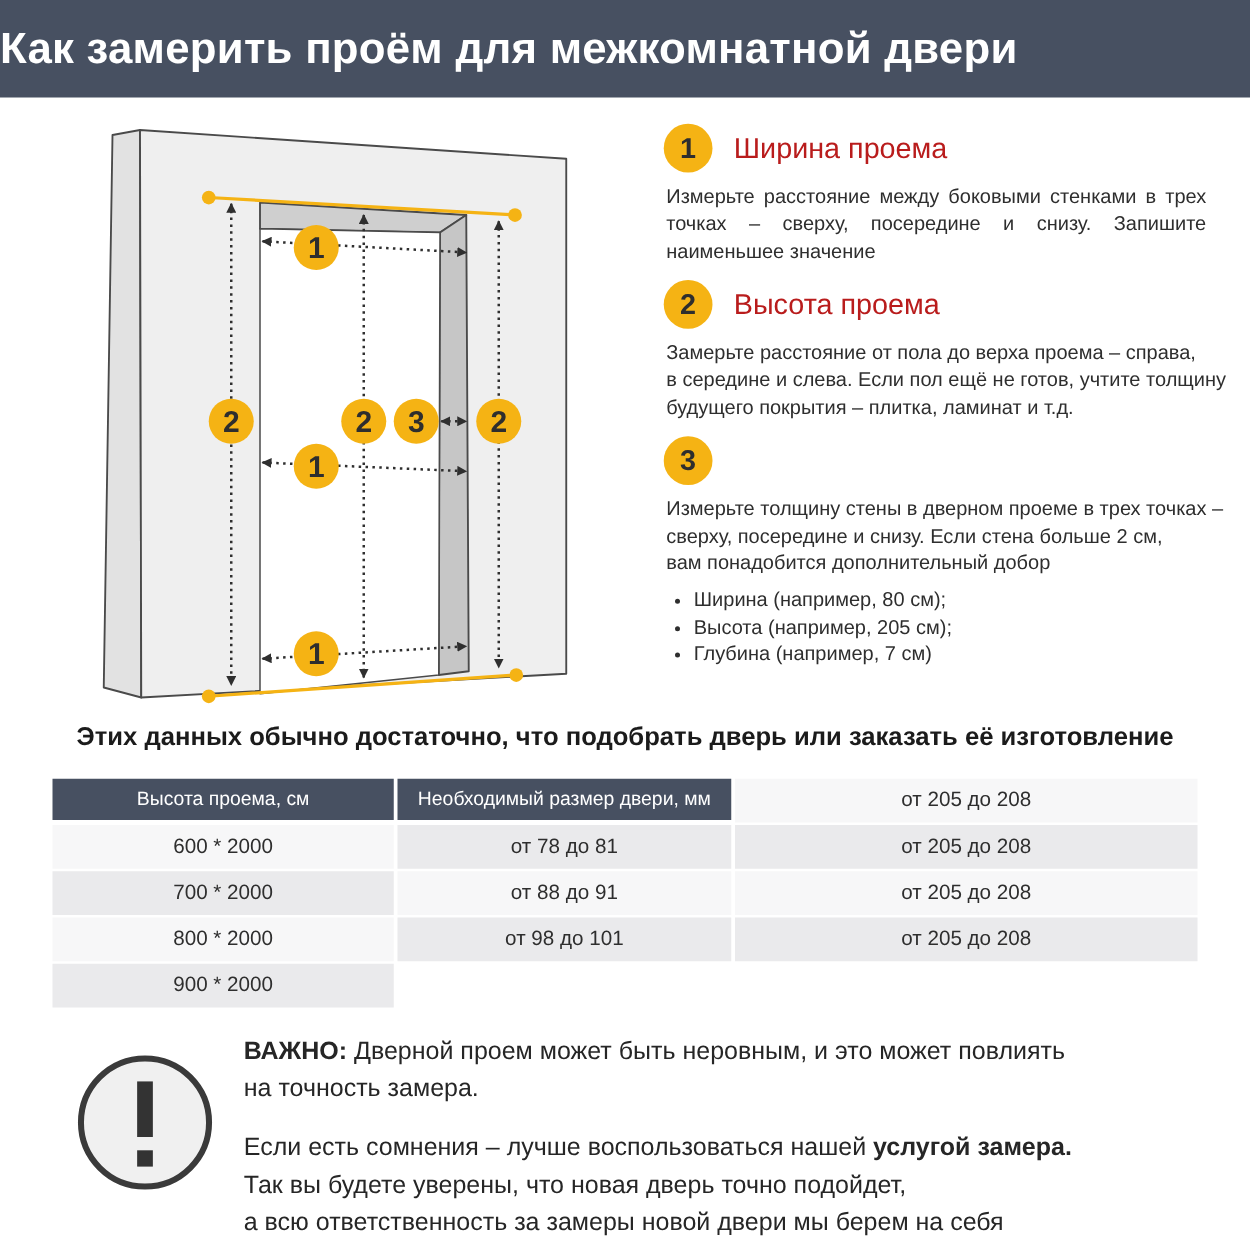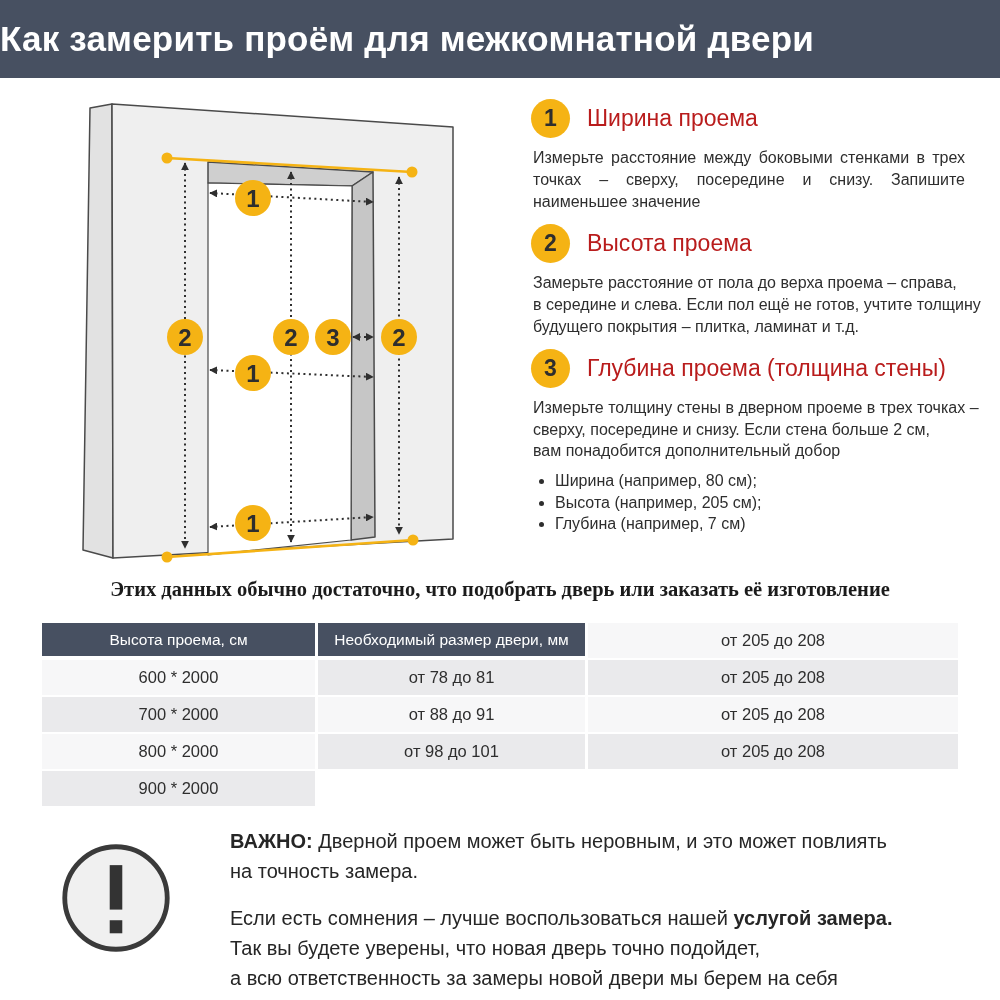--- a/index.html
+++ b/index.html
@@ -50,41 +50,41 @@
   #step-width  { margin-top: 3px; }
   #step-height { margin-top: 12px; }
   #step-depth  { margin-top: 11px; }
   .important-title { margin-top: 16px; font-size: 22px; font-weight: bold; color: #1E1E1E; }
   .important-list { margin-top: 8px; padding-left: 24px; }
   .important-list li { font-size: 16px; line-height: 21.5px; color: #2E2E2E; }
 
   
   .table-intro {
     position: absolute; left: 0; top: 578px; width: 1000px;
-    text-align: center; font-size: 20.5px; font-weight: bold; color: #1B1B1B; font-family: Liberation Serif, serif;
+    text-align: center; font-size: 20.5px; font-weight: bold; color: #1B1B1B;
   }
 
   
   .size-table {
     position: absolute; left: 42px; top: 623px; width: 916px;
     display: grid; grid-template-columns: 273px 267px 370px;
     column-gap: 3px; row-gap: 2px;
   }
   .size-table .h {
     height: 33px; line-height: 33px; background: var(--header_bg);
     color: #fff; text-align: center; font-size: 15.5px;
   }
   .size-table .c {
     height: 35px; line-height: 35px; background: var(--row_light);
     text-align: center; font-size: 16.5px; color: #2E2E2E;
   }
   .size-table .alt { background: var(--row_alt); }
 
   
-  .note { position: absolute; left: 58px; top: 826px; width: 910px; display: flex; gap: 56px; }
+  .note { position: absolute; left: 58px; top: 826px; width: 910px; display: flex; gap: 21px; }
   .warning-icon { flex: 0 0 auto; margin-top: 14px; }
   .note-text { font-size: 20px; line-height: 30px; color: #262626; }
   .note-text p { white-space: pre-line; }
   .note-text .p2 { margin-top: 17px; }
 </style>
 </head>
 <body>
 
 <div class="header">
   <h1>Как замерить проём для межкомнатной двери</h1>
@@ -162,21 +162,20 @@
       <span class="step-title">Высота проема</span>
     </div>
     <p class="step-body preline">Замерьте расстояние от пола до верха проема – справа,
 в середине и слева. Если пол ещё не готов, учтите толщину
 будущего покрытия – плитка, ламинат и т.д.</p>
   </div>
 
   <div class="step" id="step-depth">
     <div class="step-head">
       <span class="badge">3</span>
-      <span class="step-title">Глубина проема (толщина стены)</span>
     </div>
     <p class="step-body preline">Измерьте толщину стены в дверном проеме в трех точках –
 сверху, посередине и снизу. Если стена больше 2 см,
 вам понадобится дополнительный добор</p>
   </div>
 
   <ul class="important-list">
     <li>Ширина (например, 80 см);</li>
     <li>Высота (например, 205 см);</li>
     <li>Глубина (например, 7 см)</li>

